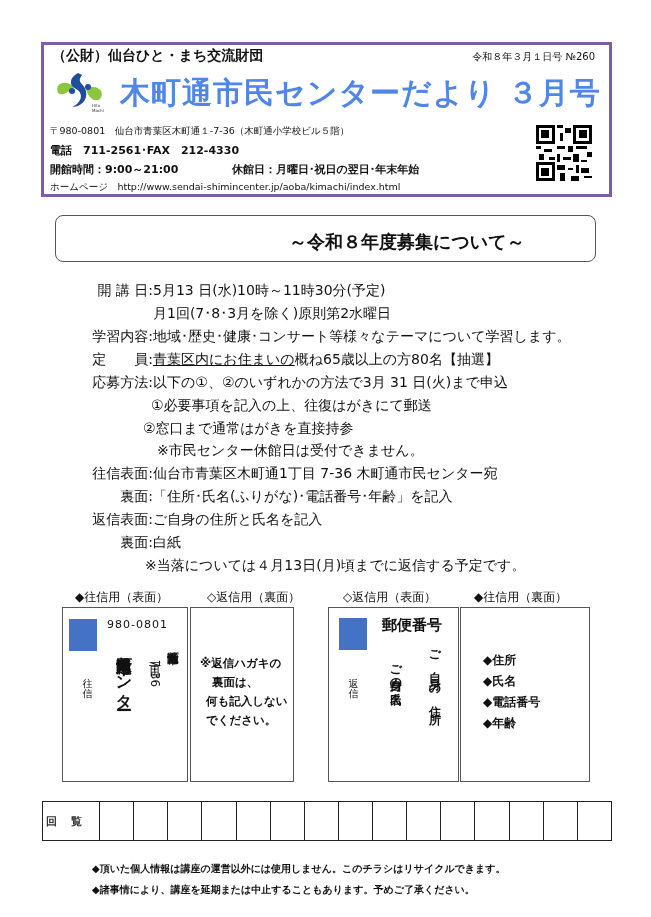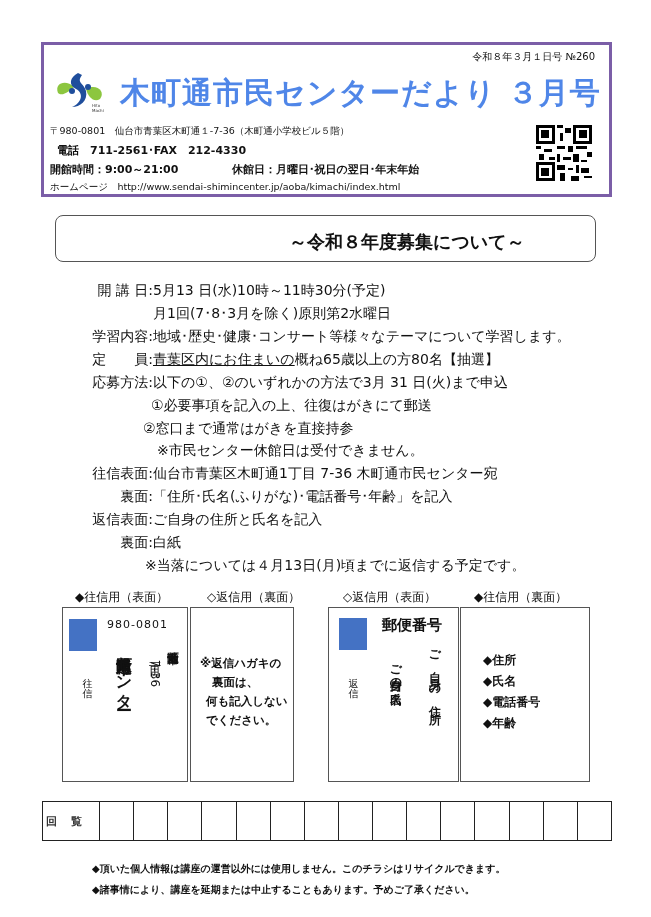--- a/index.html
+++ b/index.html
@@ -6,21 +6,21 @@
   html, body { width: 651px; height: 917px; background: #ffffff; overflow: hidden; }
   body { position: relative; font-family: "DejaVu Sans", "Liberation Sans", sans-serif; color: #111; }
 
   
   .header { position: absolute; left: 41px; top: 42px; width: 571px; height: 155px; border: 3px solid #7b5ea7; }
   .hdr-org { position: absolute; left: 8px; top: 2px; font-size: 14px; font-weight: bold; }
   .hdr-issue { position: absolute; right: 14px; top: 5px; font-size: 10px; }
   .hdr-logo { position: absolute; left: 8px; top: 24px; width: 56px; height: 44px; }
   .hdr-title { position: absolute; left: 76px; top: 28px; font-size: 30px; font-weight: bold; color: #4f86e8; letter-spacing: 1px; }
   .hdr-addr { position: absolute; left: 6px; top: 80px; font-size: 9.5px; }
-  .hdr-tel { position: absolute; left: 6px; top: 98px; font-size: 11px; font-weight: bold; margin-left: 7px; }
+  .hdr-tel { position: absolute; left: 6px; top: 98px; font-size: 11px; font-weight: bold; }
   .hdr-hours { position: absolute; left: 6px; top: 117px; font-size: 11px; font-weight: bold; }
   .hdr-closed { position: absolute; left: 188px; top: 117px; font-size: 11px; font-weight: bold; }
   .hdr-web { position: absolute; left: 6px; top: 136px; font-size: 9.5px; }
   .hdr-qr { position: absolute; left: 492px; top: 80px; width: 56px; height: 56px; }
 
   
   .title-box { position: absolute; left: 55px; top: 215px; width: 541px; height: 47px; border: 1.5px solid #555; border-radius: 8px; }
   .title-main { position: absolute; left: 15px; top: 9px; font-size: 24px; font-weight: bold; }
   .title-sub { position: absolute; left: 233px; top: 14px; font-size: 18px; font-weight: bold; }
 
@@ -40,20 +40,21 @@
   .circ { position: absolute; left: 42px; top: 801px; width: 570px; height: 40px; border-collapse: collapse; }
   .circ td { border: 1.5px solid #222; }
   .circ-first { width: 57px; font-size: 11px; font-weight: bold; text-align: center; letter-spacing: 14px; color: #333; }
 
   .notes { position: absolute; left: 92px; top: 858px; font-size: 10px; font-weight: bold; line-height: 21px; }
 </style>
 </head>
 <body>
 
 <div class="header">
+  <div class="hdr-org">（公財）仙台ひと・まち交流財団</div>
   <div class="hdr-issue">令和８年３月１日号 №260</div>
   <div class="hdr-logo">
     <svg width="56" height="44" viewBox="0 0 56 44">
       <path d="M6 24 C2 14, 14 10, 22 18 C18 22, 10 28, 6 24 Z" fill="#8cc63f"></path>
       <path d="M34 20 C44 14, 54 22, 48 30 C42 34, 36 28, 34 20 Z" fill="#8cc63f"></path>
       <path d="M26 4 C18 8, 16 16, 24 20 C32 24, 30 34, 20 38 C28 38, 36 32, 34 22 C32 14, 24 14, 30 6 Z" fill="#1f4e9c"></path>
       <circle cx="20" cy="22" r="3" fill="#1f4e9c"></circle>
       <circle cx="36" cy="18" r="3" fill="#1f4e9c"></circle>
       <text x="40" y="38" font-size="4" fill="#333">Hito</text>
       <text x="40" y="43" font-size="4" fill="#333">Machi</text>

